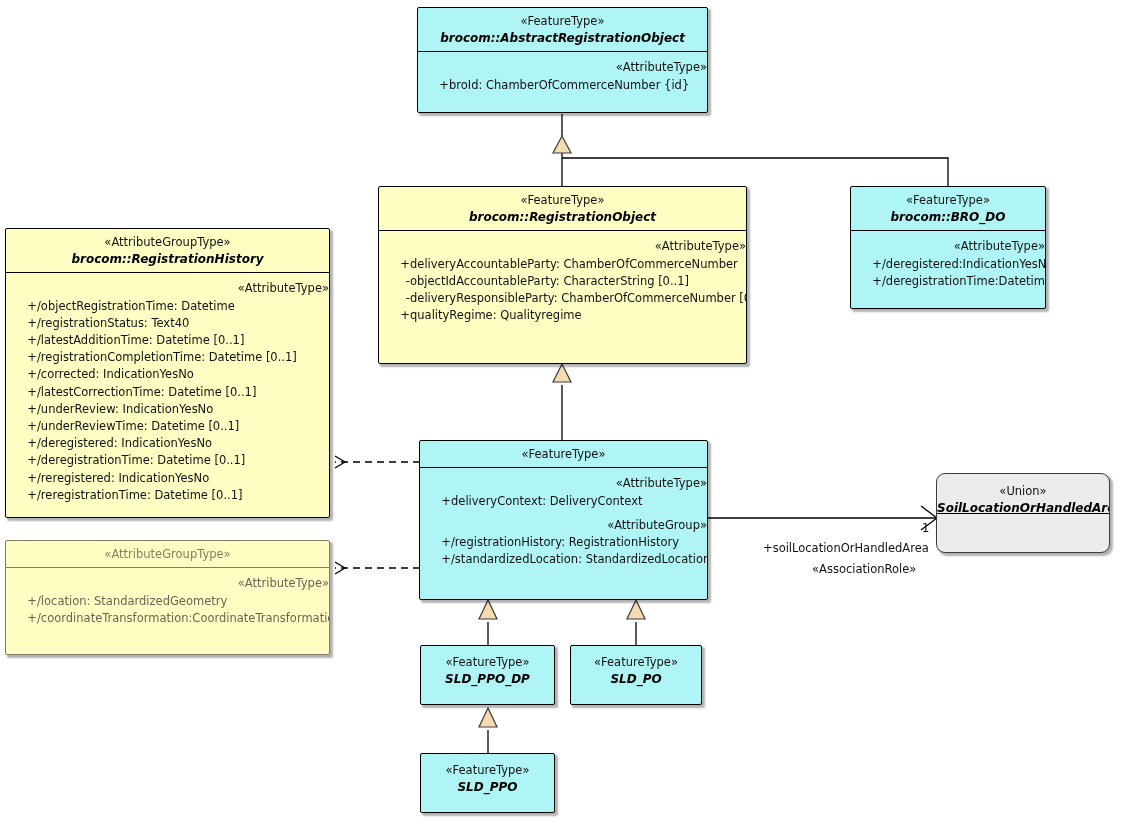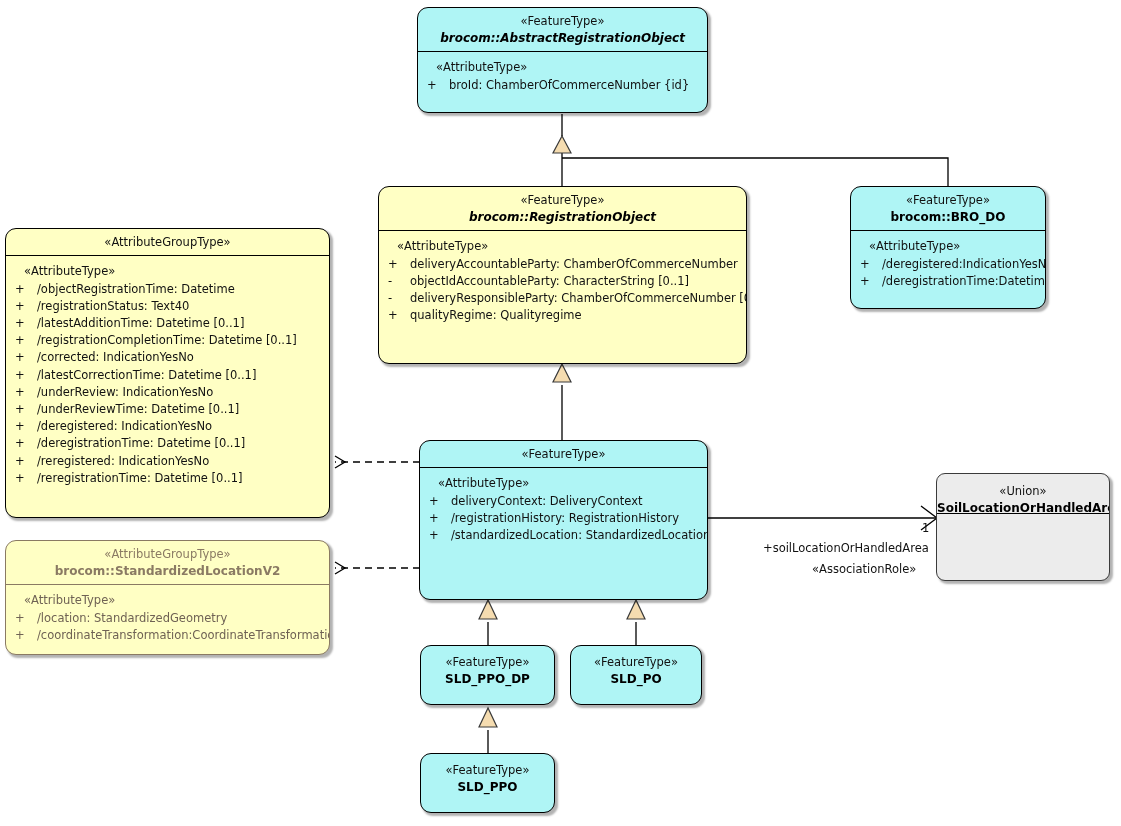--- a/index.html
+++ b/index.html
@@ -3,38 +3,38 @@
 <meta charset="utf-8">
 <style>
   html,body{margin:0;padding:0;background:#ffffff;}
   body{width:1121px;height:826px;position:relative;
        font-family:"DejaVu Sans","Liberation Sans",sans-serif;
        -webkit-font-smoothing:antialiased;}
   #canvas{position:absolute;inset:0;width:1121px;height:826px;overflow:hidden;}
   svg#wires{position:absolute;left:0;top:0;width:1121px;height:826px;overflow:visible;}
 
   .box{position:absolute;box-sizing:border-box;border:1.6px solid #000;
-       border-radius:11px;box-shadow:2.5px 2.5px 2px rgba(0,0,0,.30);
+       border-radius:2px;box-shadow:2.5px 2.5px 2px rgba(0,0,0,.30);
        overflow:hidden;}
   .box.cyan{background:#aff5f5;}
   .box.yellow{background:#ffffc4;border-color:#000;}
   .box.yellow.muted{border-color:#8a7a63;}
   .box.gray{background:#ececec;border-color:#3b3b3b;border-radius:9px;}
 
   .hdr{text-align:center;padding-top:6px;padding-bottom:5px;}
   .hdr .stereo{font-size:11.5px;color:#111;line-height:15px;}
-  .hdr .nm{font-size:12px;font-weight:bold;color:#000;line-height:16px;margin-top:1px;}
-  .hdr .nm.ital{font-style:italic;}
+  .hdr .nm{font-size:12px;font-weight:bold;color:#000;line-height:16px;margin-top:1px;font-style:italic;}
+  .hdr .nm.ital{}
   .hdr .nm.uline{text-decoration:underline;}
   .box.yellow.muted .hdr .stereo,.box.yellow.muted .hdr .nm{color:#8a7a63;}
 
   .sep{border-top:1.6px solid #000;}
   .box.yellow.muted .sep{border-top-color:#8a7a63;}
 
-  .body{padding:6px 0 6px 0;}
+  .body{padding:6px 0 6px 0;text-align:right;}
   .grp{font-size:11.5px;color:#111;padding:1px 0 1px 18px;line-height:16.5px;white-space:nowrap;}
   .attr{font-size:11.5px;color:#111;line-height:17.2px;white-space:nowrap;
         padding-left:9px;display:flex;}
   .attr .vis{width:22px;flex:0 0 22px;}
   .attr .txt{flex:0 0 auto;}
   .box.yellow.muted .grp,.box.yellow.muted .attr{color:#6f6254;}
 
   .lbl{position:absolute;font-size:11.5px;color:#111;white-space:nowrap;line-height:15px;}
   .mult{position:absolute;font-size:11.5px;color:#111;}
 </style>
@@ -154,20 +154,21 @@
       <div class="attr">
         <span class="vis">+</span>
         <span class="txt">/deregistrationTime:Datetime</span>
       </div>
     </div>
   </div>
 
   <div class="box yellow" style="left:5px;top:228px;width:325px;height:290px;">
     <div class="hdr">
       <div class="stereo">«AttributeGroupType»</div>
+      <div class="nm">brocom::RegistrationHistory</div>
     </div>
     <div class="sep"></div>
     <div class="body">
       <div class="grp">«AttributeType»</div>
       <div class="attr">
           <span class="vis">+</span>
           <span class="txt">/objectRegistrationTime: Datetime</span>
         </div>
       <div class="attr">
           <span class="vis">+</span>
@@ -212,21 +213,20 @@
       <div class="attr">
           <span class="vis">+</span>
           <span class="txt">/reregistrationTime: Datetime [0..1]</span>
         </div>
     </div>
   </div>
 
   <div class="box yellow muted" style="left:5px;top:540px;width:325px;height:115px;">
     <div class="hdr">
       <div class="stereo">«AttributeGroupType»</div>
-      <div class="nm">brocom::StandardizedLocationV2</div>
     </div>
     <div class="sep"></div>
     <div class="body">
       <div class="grp">«AttributeType»</div>
       <div class="attr">
           <span class="vis">+</span>
           <span class="txt">/location: StandardizedGeometry</span>
         </div>
       <div class="attr">
           <span class="vis">+</span>
@@ -239,32 +239,33 @@
     <div class="hdr">
       <div class="stereo">«FeatureType»</div>
     </div>
     <div class="sep"></div>
     <div class="body">
       <div class="grp">«AttributeType»</div>
       <div class="attr">
           <span class="vis">+</span>
           <span class="txt">deliveryContext: DeliveryContext</span>
         </div>
+      <div class="grp" style="padding-top:7px;">«AttributeGroup»</div>
       <div class="attr">
           <span class="vis">+</span>
           <span class="txt">/registrationHistory: RegistrationHistory</span>
         </div>
       <div class="attr">
           <span class="vis">+</span>
           <span class="txt">/standardizedLocation: StandardizedLocationV2</span>
         </div>
     </div>
   </div>
 
-  <div class="box gray" style="left:936px;top:473px;width:174px;height:108px;">
+  <div class="box gray" style="left:936px;top:473px;width:174px;height:80px;">
     <div class="hdr" style="padding-top:10px;">
       <div class="stereo">«Union»</div>
       <div class="nm uline">SoilLocationOrHandledArea</div>
     </div>
   </div>
 
   <div class="mult" style="left:922px;top:521px;">1</div>
   <div class="lbl" style="left:763px;top:541px;">+soilLocationOrHandledArea</div>
   <div class="lbl" style="left:812px;top:562px;">«AssociationRole»</div>
 

